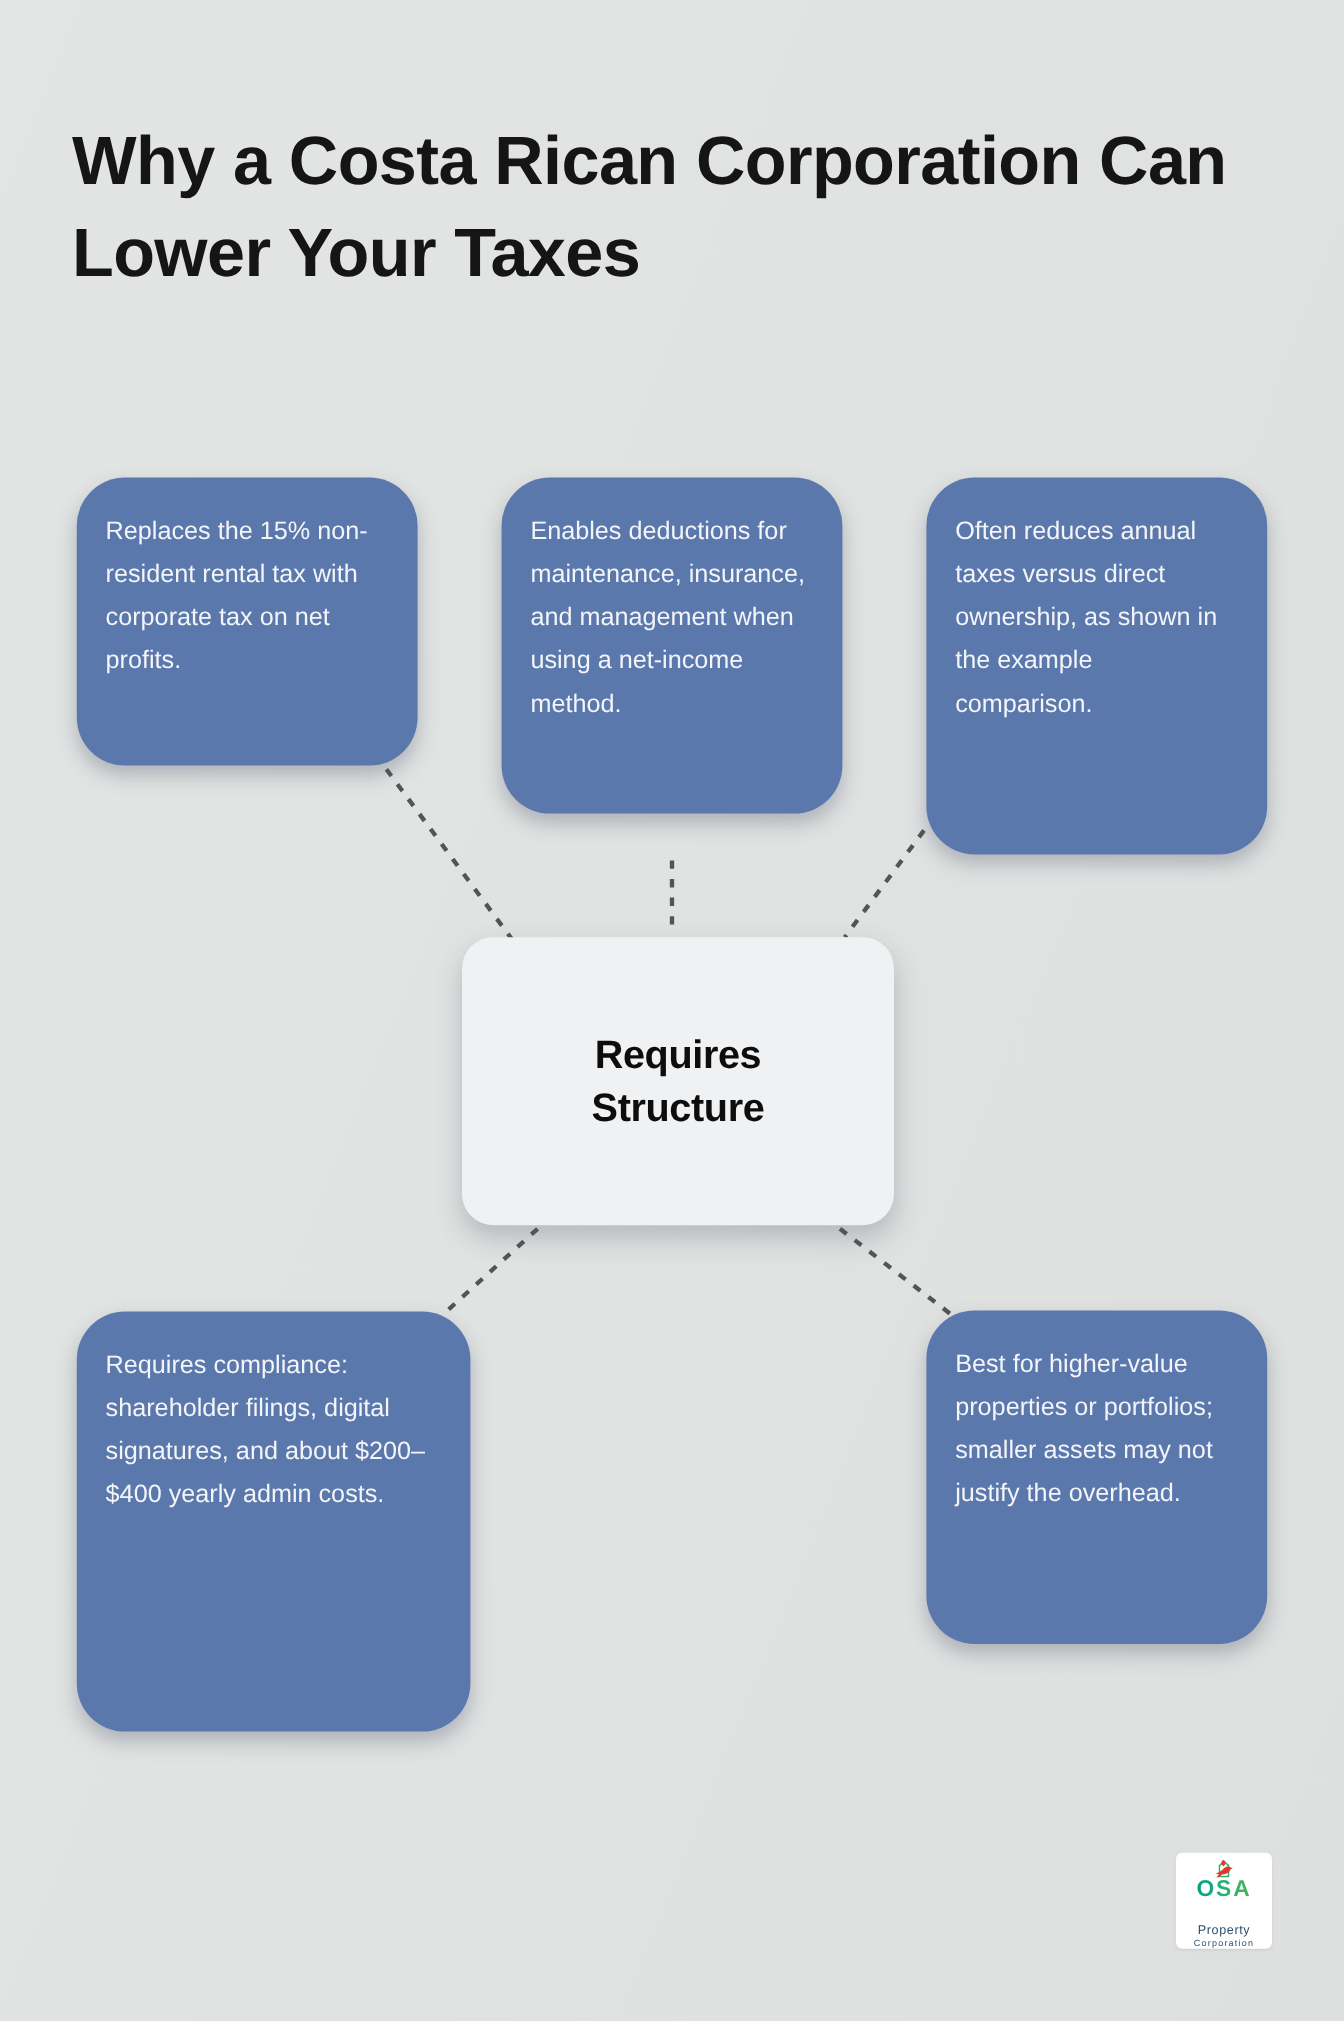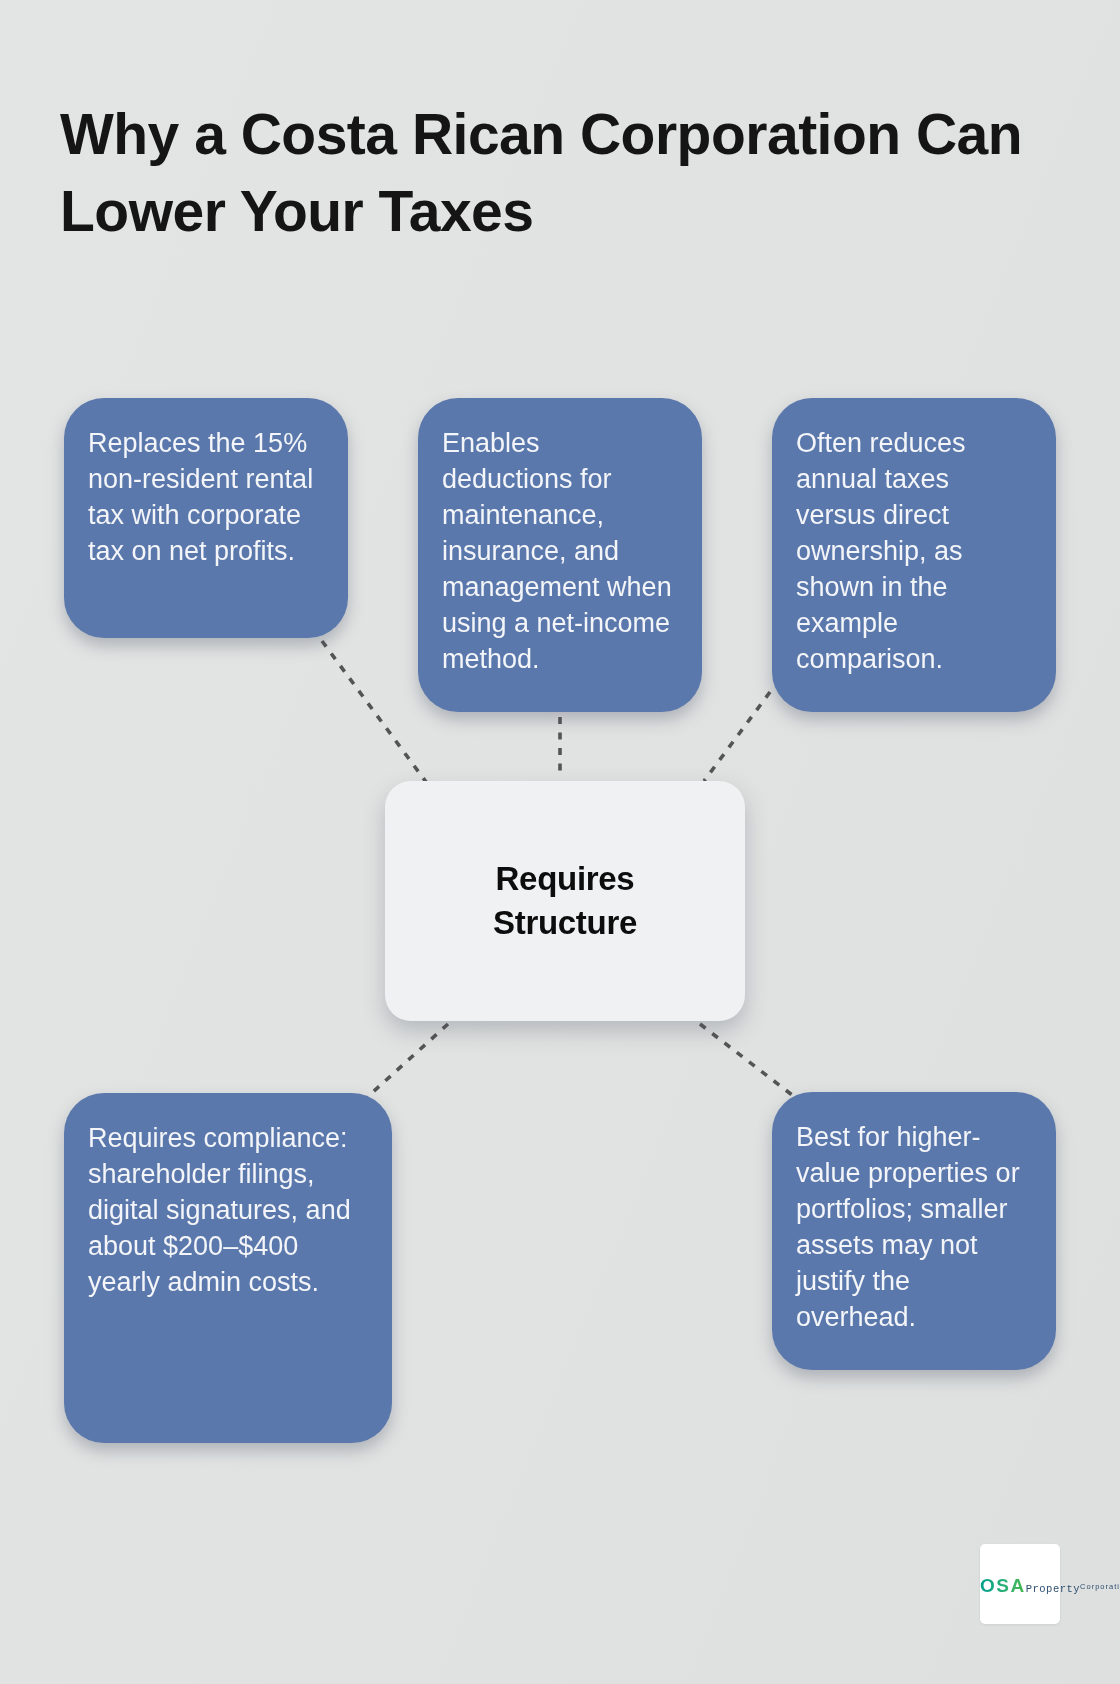--- a/index.html
+++ b/index.html
@@ -37,26 +37,26 @@
     line-height:77px;
     letter-spacing:-0.5px;
     color:var(--title-text);
   }
   .node{
     position:absolute;
     background:var(--node-fill);
     color:var(--node-text);
     border-radius:40px;
     padding:27px 30px 0 24px;
-    font-size:27px;
+    font-size:21px;
     line-height:36px;
     box-shadow:0 8px 16px rgba(80,90,110,0.35);
   }
   .node-top-left   {left:64px;  top:398px;  width:284px; height:240px;}
-  .node-top-middle {left:418px; top:398px;  width:284px; height:314px;}
+  .node-top-middle {left:418px; top:398px;  width:284px; height:280px;}
   .node-top-right  {left:772px; top:398px;  width:284px; height:314px;}
   .node-bottom-left{left:64px;  top:1093px; width:328px; height:350px;}
   .node-bottom-right{left:772px;top:1092px; width:284px; height:278px;}
   .center-node{
     position:absolute;
     left:385px;top:781px;
     width:360px;height:240px;
     background:var(--center-fill);
     border-radius:26px;
     box-shadow:0 10px 22px rgba(80,90,105,0.30);
@@ -81,21 +81,21 @@
     stroke-width:3.6;
     fill:none;
     stroke-dasharray:7 8.5;
   }
   .logo-card{
     position:absolute;
     left:980px;top:1544px;
     width:80px;height:80px;
     background:#ffffff;
     border-radius:5px;
-    display:flex;align-items:center;
+    display:flex;flex-direction:column;align-items:center;
     padding-top:5px;
     box-shadow:0 1px 3px rgba(0,0,0,0.08);
   }
   .logo-abbr{
     font-size:19px;
     font-weight:800;
     letter-spacing:1.5px;
     line-height:20px;
     color:var(--logo-green);
     margin-top:-2px;
@@ -106,22 +106,21 @@
       -webkit-background-clip:text;
       background-clip:text;
       -webkit-text-fill-color:transparent;
     }
   }
   .logo-line1{
     font-size:10.5px;
     line-height:12px;
     letter-spacing:0.5px;
     color:var(--logo-navy);
-    margin-top:5px;
-    font-family:Liberation Mono, monospace;
+    margin-top:18px;
   }
   .logo-line2{
     font-size:7.5px;
     line-height:9px;
     letter-spacing:1px;
     color:var(--logo-navy);
   }
 </style>
 </head>
 <body>

